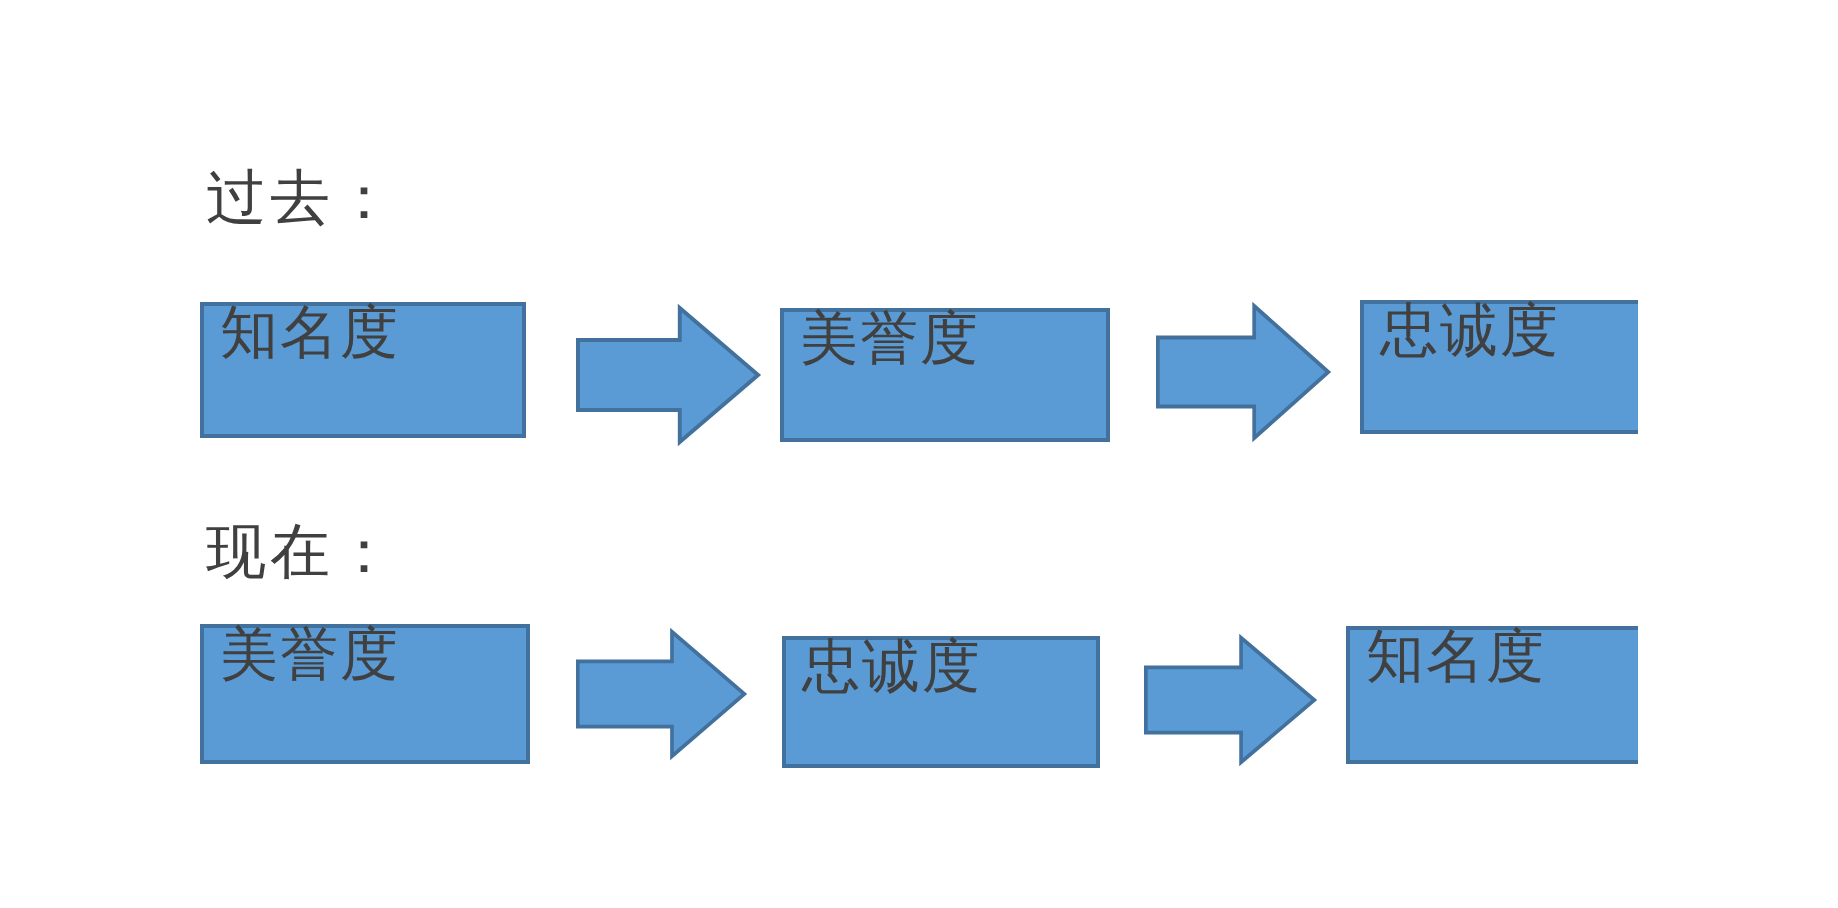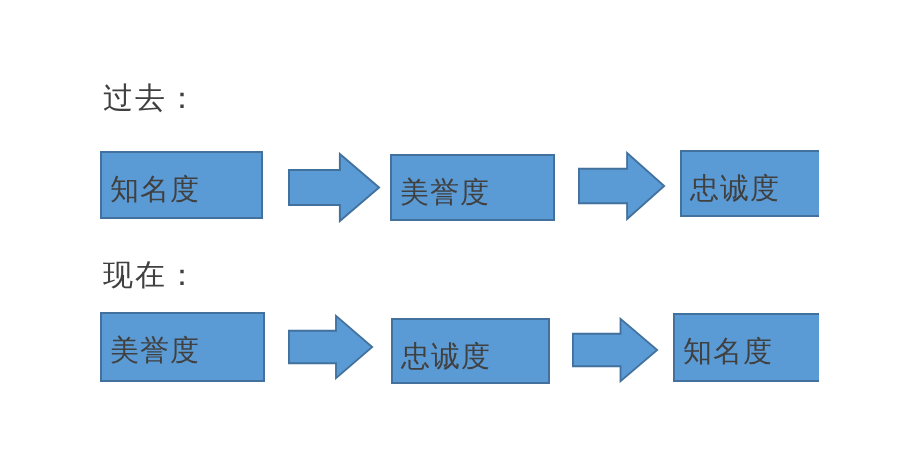--- a/index.html
+++ b/index.html
@@ -11,38 +11,37 @@
     --bg:#FFFFFF;
   }
   *{margin:0;padding:0;box-sizing:border-box;}
   html,body{background:#fff;}
   body{font-family:"Liberation Sans","DejaVu Sans",sans-serif;}
   .canvas{
     position:relative;
     width:819px;height:454px;
     background:var(--bg);
     overflow:hidden;
-    font-family:Liberation Mono, monospace;
   }
   .row-label{
     position:absolute;
     color:var(--text);
     font-size:30px;
     letter-spacing:2px;
     line-height:1;
     white-space:nowrap;
   }
   .flow-box{
     position:absolute;
     background:var(--box-fill);
     border:2px solid var(--box-border);
     color:var(--text);
     font-size:29px;
     line-height:1;
-    padding:24px 0 0 8px;
+    padding:0 0 0 8px;
     letter-spacing:1px;
     white-space:nowrap;
   }
   .flow-arrow{position:absolute;}
   .flow-arrow svg{display:block;width:100%;height:100%;}
   .flow-arrow polygon{
     fill:var(--arrow-fill);
     stroke:var(--arrow-border);
     stroke-width:2;
     stroke-linejoin:miter;

